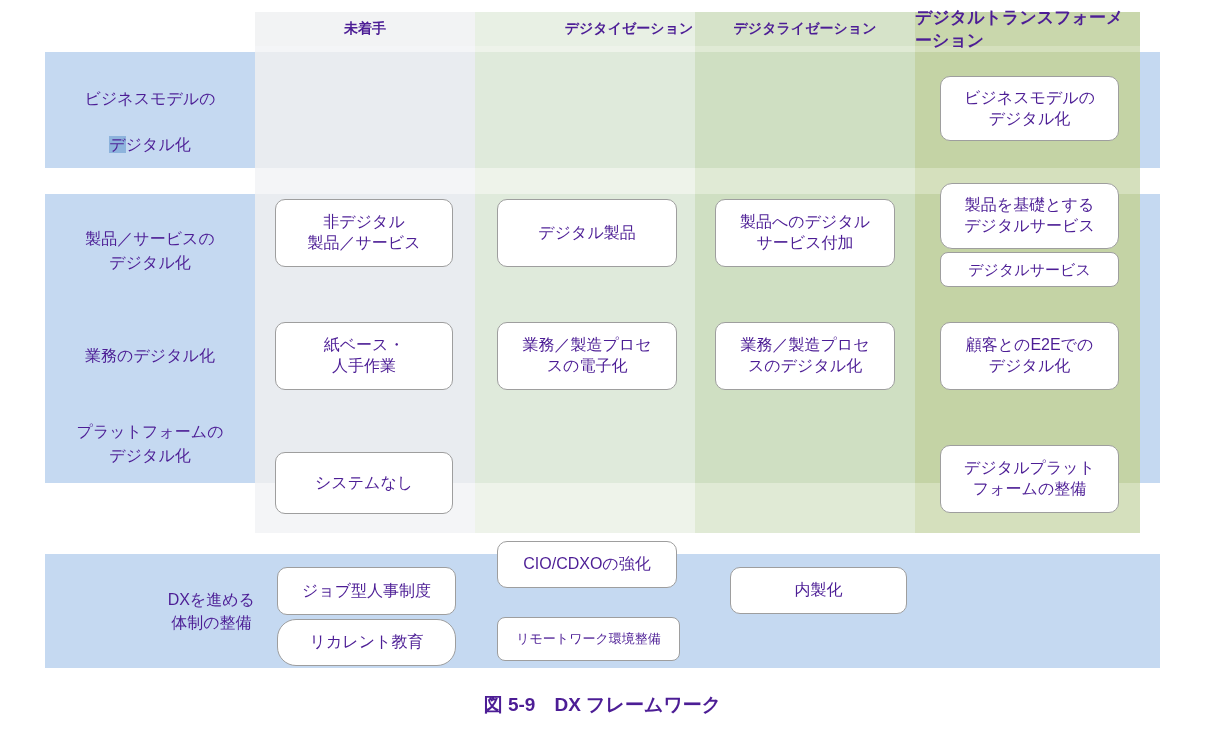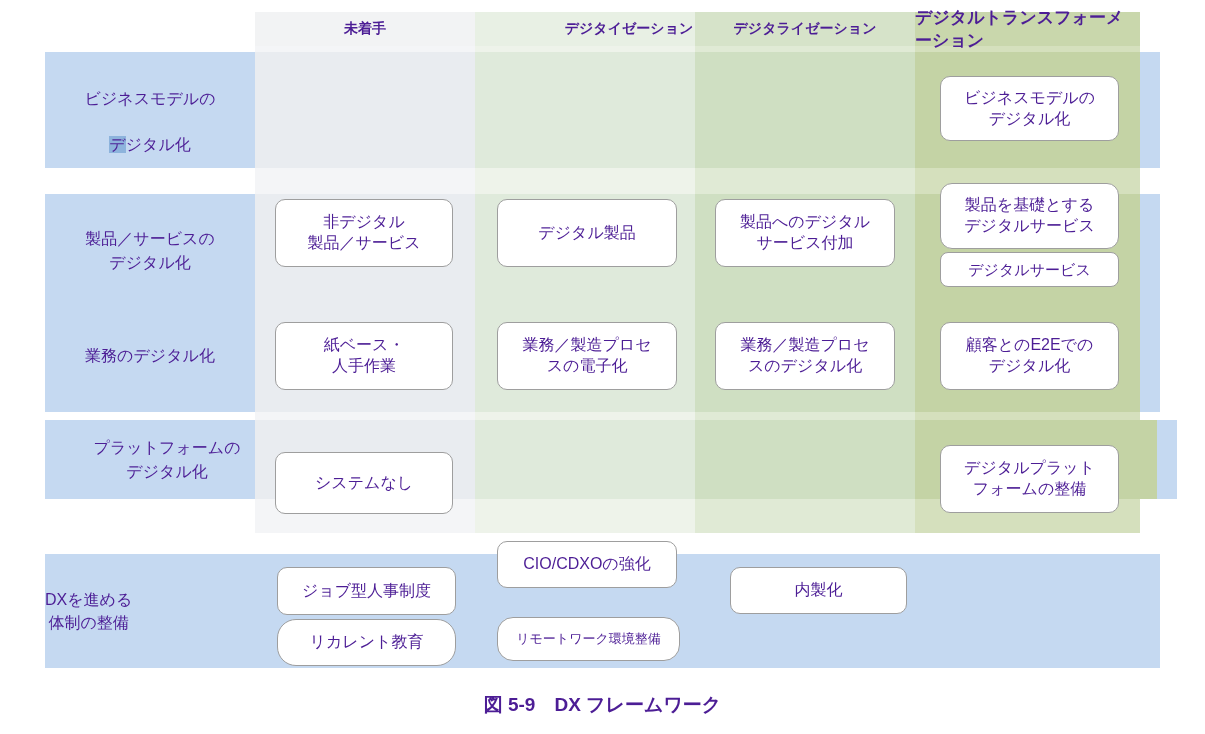--- a/index.html
+++ b/index.html
@@ -5,21 +5,21 @@
   html,body{margin:0;padding:0;background:#ffffff;}
   #stage{
     position:relative;width:1205px;height:734px;overflow:hidden;background:#fff;
     font-family:"Liberation Sans","DejaVu Sans",sans-serif;color:#4c1d95;
   }
   
   .abs{position:absolute;}
   .c1{left:255px;width:220px;} .c2{left:475px;width:220px;}
   .c3{left:695px;width:220px;} .c4{left:915px;width:225px;}
   .r1{top:52px;height:116px;} .r2{top:178px;height:113px;margin-top:16px;}
-  .r3{top:299px;height:113px;} .r4{top:420px;height:79px;padding-left:17px;}
+  .r3{top:299px;height:113px;} .r4{top:404px;height:79px;}
 
   .colstrip{top:46px;height:487px;z-index:0;}
   .strip-c1{background:var(--col1-gap);} .strip-c2{background:var(--col2-gap);}
   .strip-c3{background:var(--col3-gap);} .strip-c4{background:var(--col4-gap);}
 
   .hdrcell{top:12px;height:34px;z-index:1;display:flex;align-items:center;justify-content:center;
            font-weight:bold;font-size:14px;}
   .hdr-c1{background:var(--col1-hdr);} .hdr-c2{background:var(--col2-hdr);padding-left:44px;}
   .hdr-c3{background:var(--col3-hdr);} .hdr-c4{background:var(--col4-hdr);font-size:17px;}
 
@@ -29,28 +29,28 @@
 
   .rowhdr{left:45px;width:210px;background:var(--rowhdr-blue);z-index:1;
           display:flex;align-items:center;justify-content:center;text-align:center;
           font-size:16px;line-height:1.45;white-space:pre-line;}
   .rstrip{left:1140px;width:20px;background:var(--rowhdr-blue);z-index:1;}
 
   .hl{background:var(--hl-blue);}
 
   .bottomband{left:45px;top:554px;width:1115px;height:114px;background:var(--rowhdr-blue);z-index:1;}
   .bottomlabel{left:45px;top:554px;width:210px;height:114px;z-index:2;
-          display:flex;align-items:center;justify-content:flex-start;text-align:center;
+          display:flex;align-items:center;justify-content:flex-end;text-align:center;
           font-size:16px;line-height:1.45;white-space:pre-line;}
 
   .box{background:#ffffff;border:1px solid var(--box-border);border-radius:10px;z-index:2;
        display:flex;align-items:center;justify-content:center;text-align:center;
        font-size:16px;line-height:1.3;white-space:pre-line;}
   .box-small{border-radius:8px;font-size:15px;}
-  .box-tiny{border-radius:16px;font-size:13px;}
+  .box-tiny{border-radius:8px;font-size:13px;}
 
   .caption{left:0;top:692px;width:1205px;text-align:center;font-weight:bold;font-size:19px;z-index:3;}
 </style>
 </head>
 <body>
 
 <div id="stage" style="--rowhdr-blue: #c5d9f1; --hl-blue: #8db3dc; --box-border: #9e9e9e; --col1-hdr: #f2f3f4; --col1-cell: #e9ecf0; --col1-gap: #f4f5f7; --col2-hdr: #e8f0e4; --col2-cell: #dfeadb; --col2-gap: #eef3ea; --col3-hdr: #d6e3c9; --col3-cell: #cfdfc2; --col3-gap: #e0ead5; --col4-hdr: #c9d7ac; --col4-cell: #c4d3a5; --col4-gap: #d5e0bd;">
 
   <div class="abs colstrip strip-c1 c1"></div>
   <div class="abs colstrip strip-c2 c2"></div>

